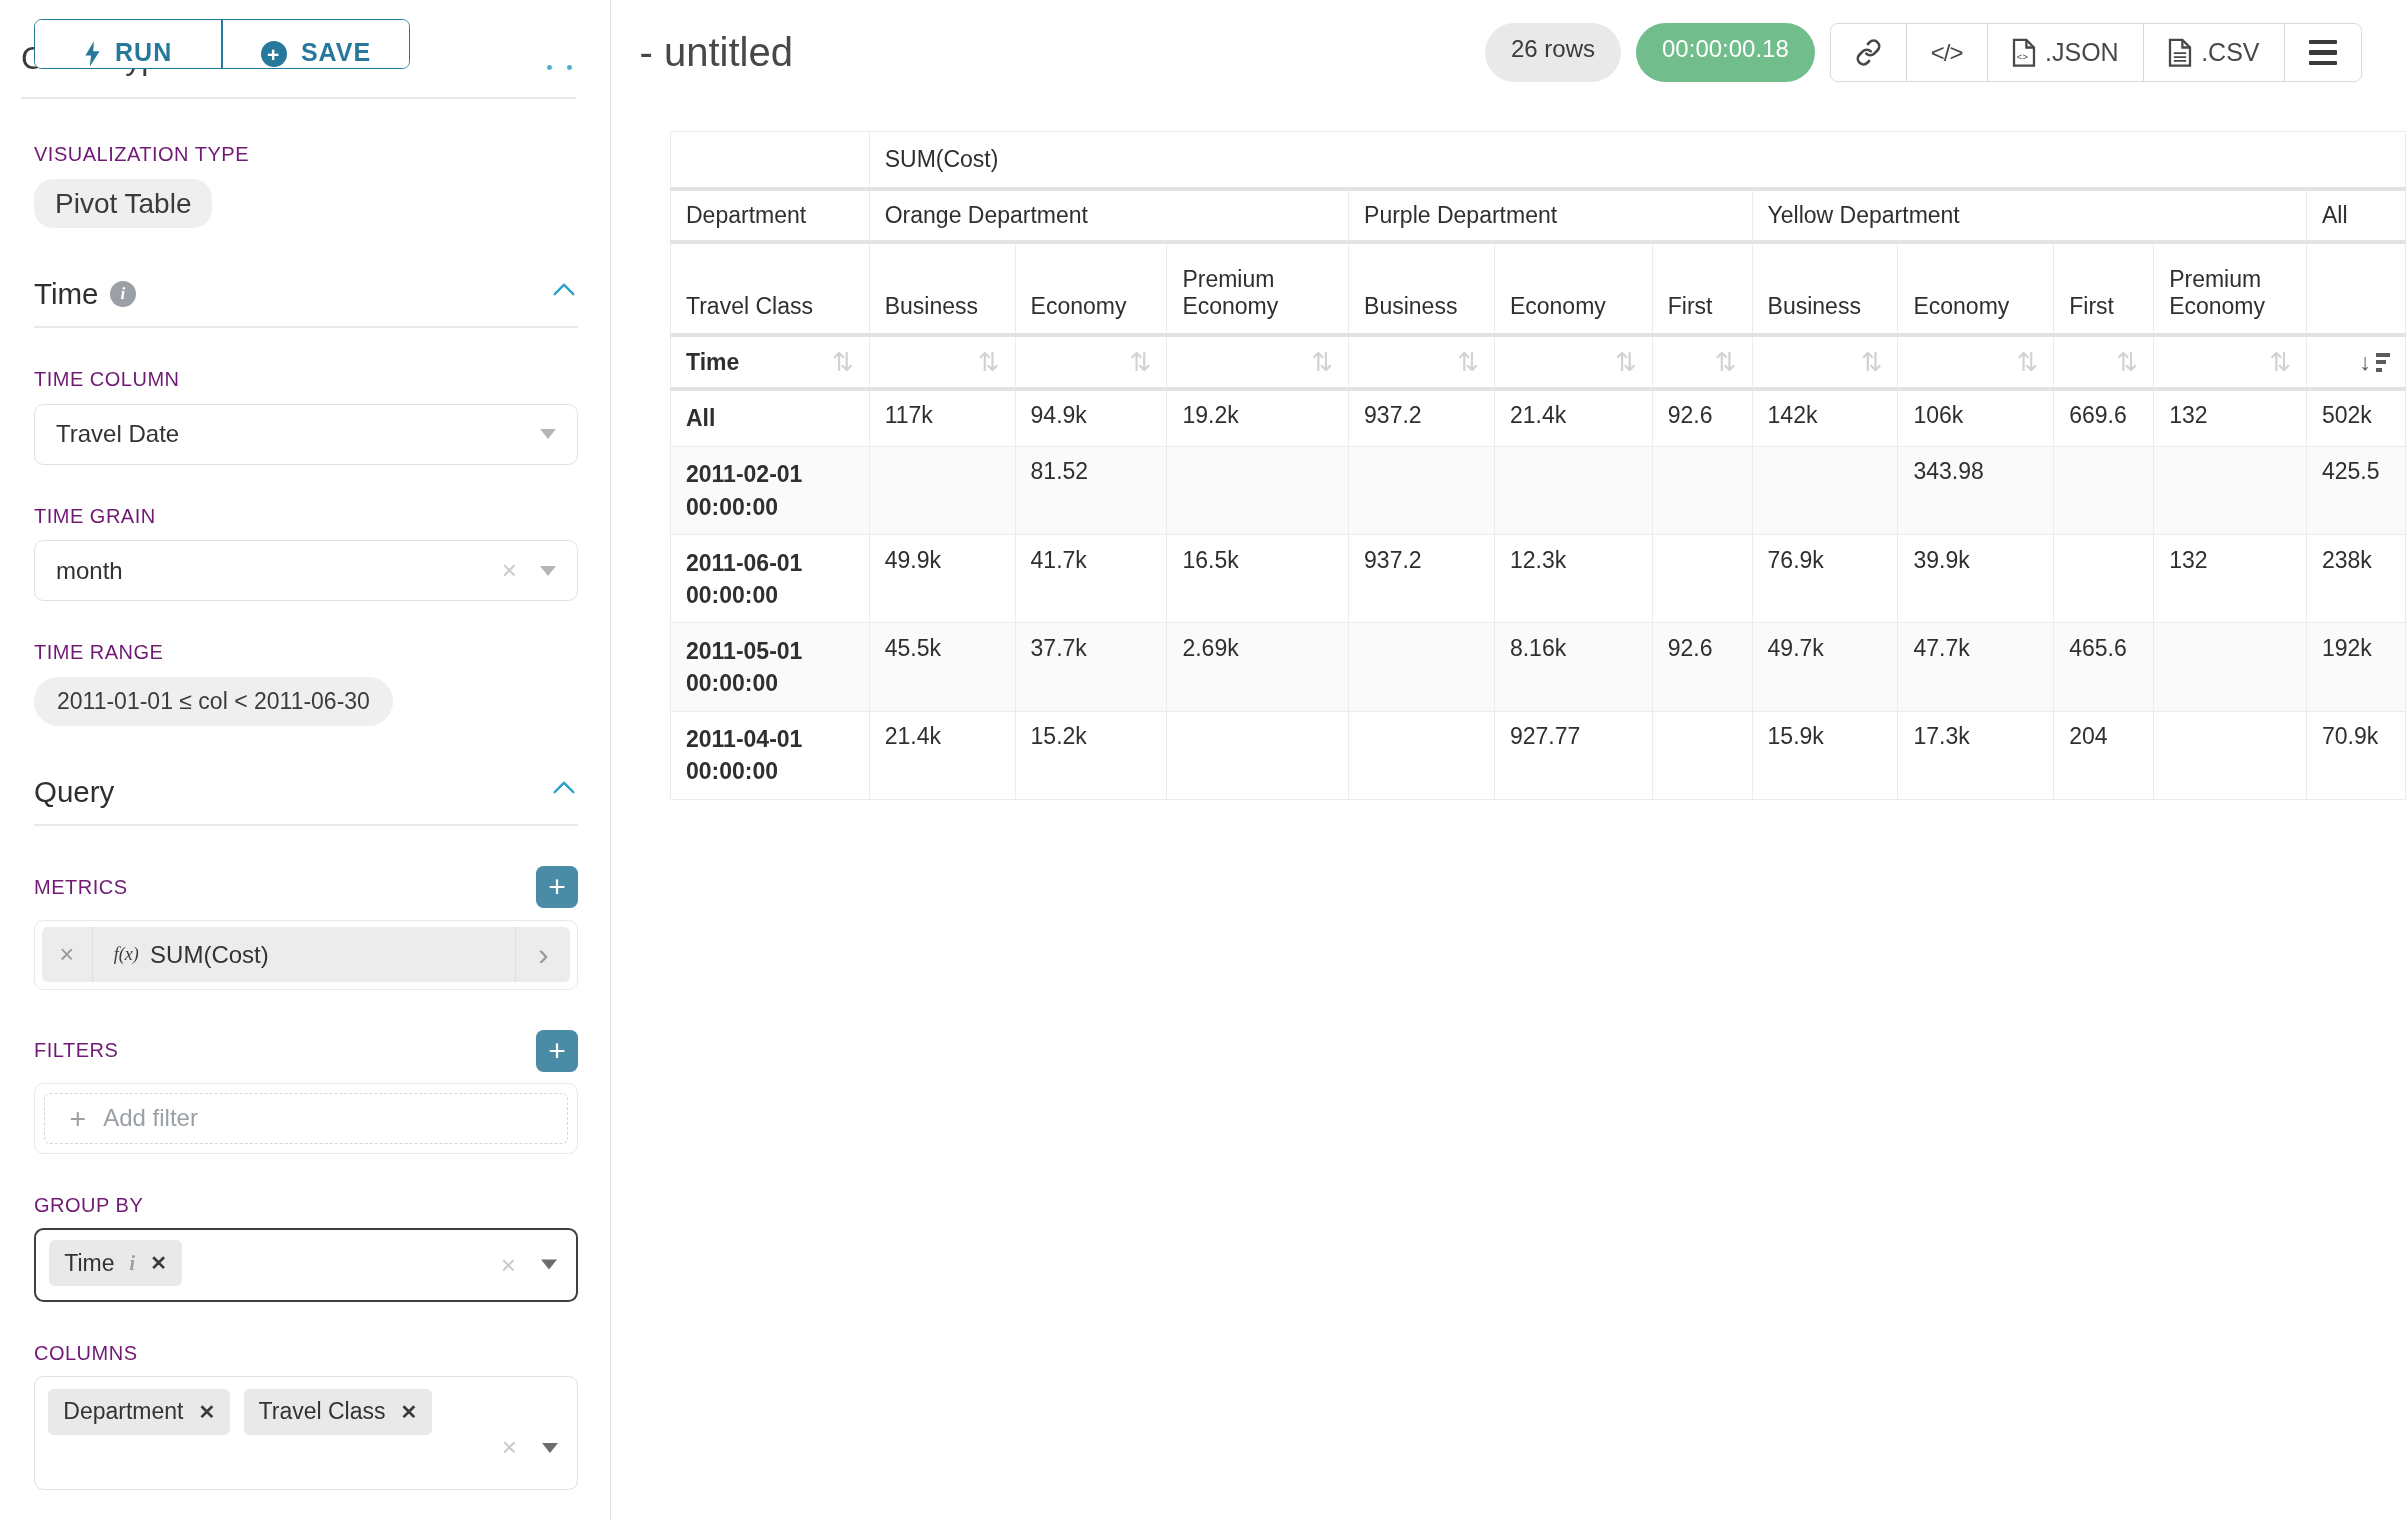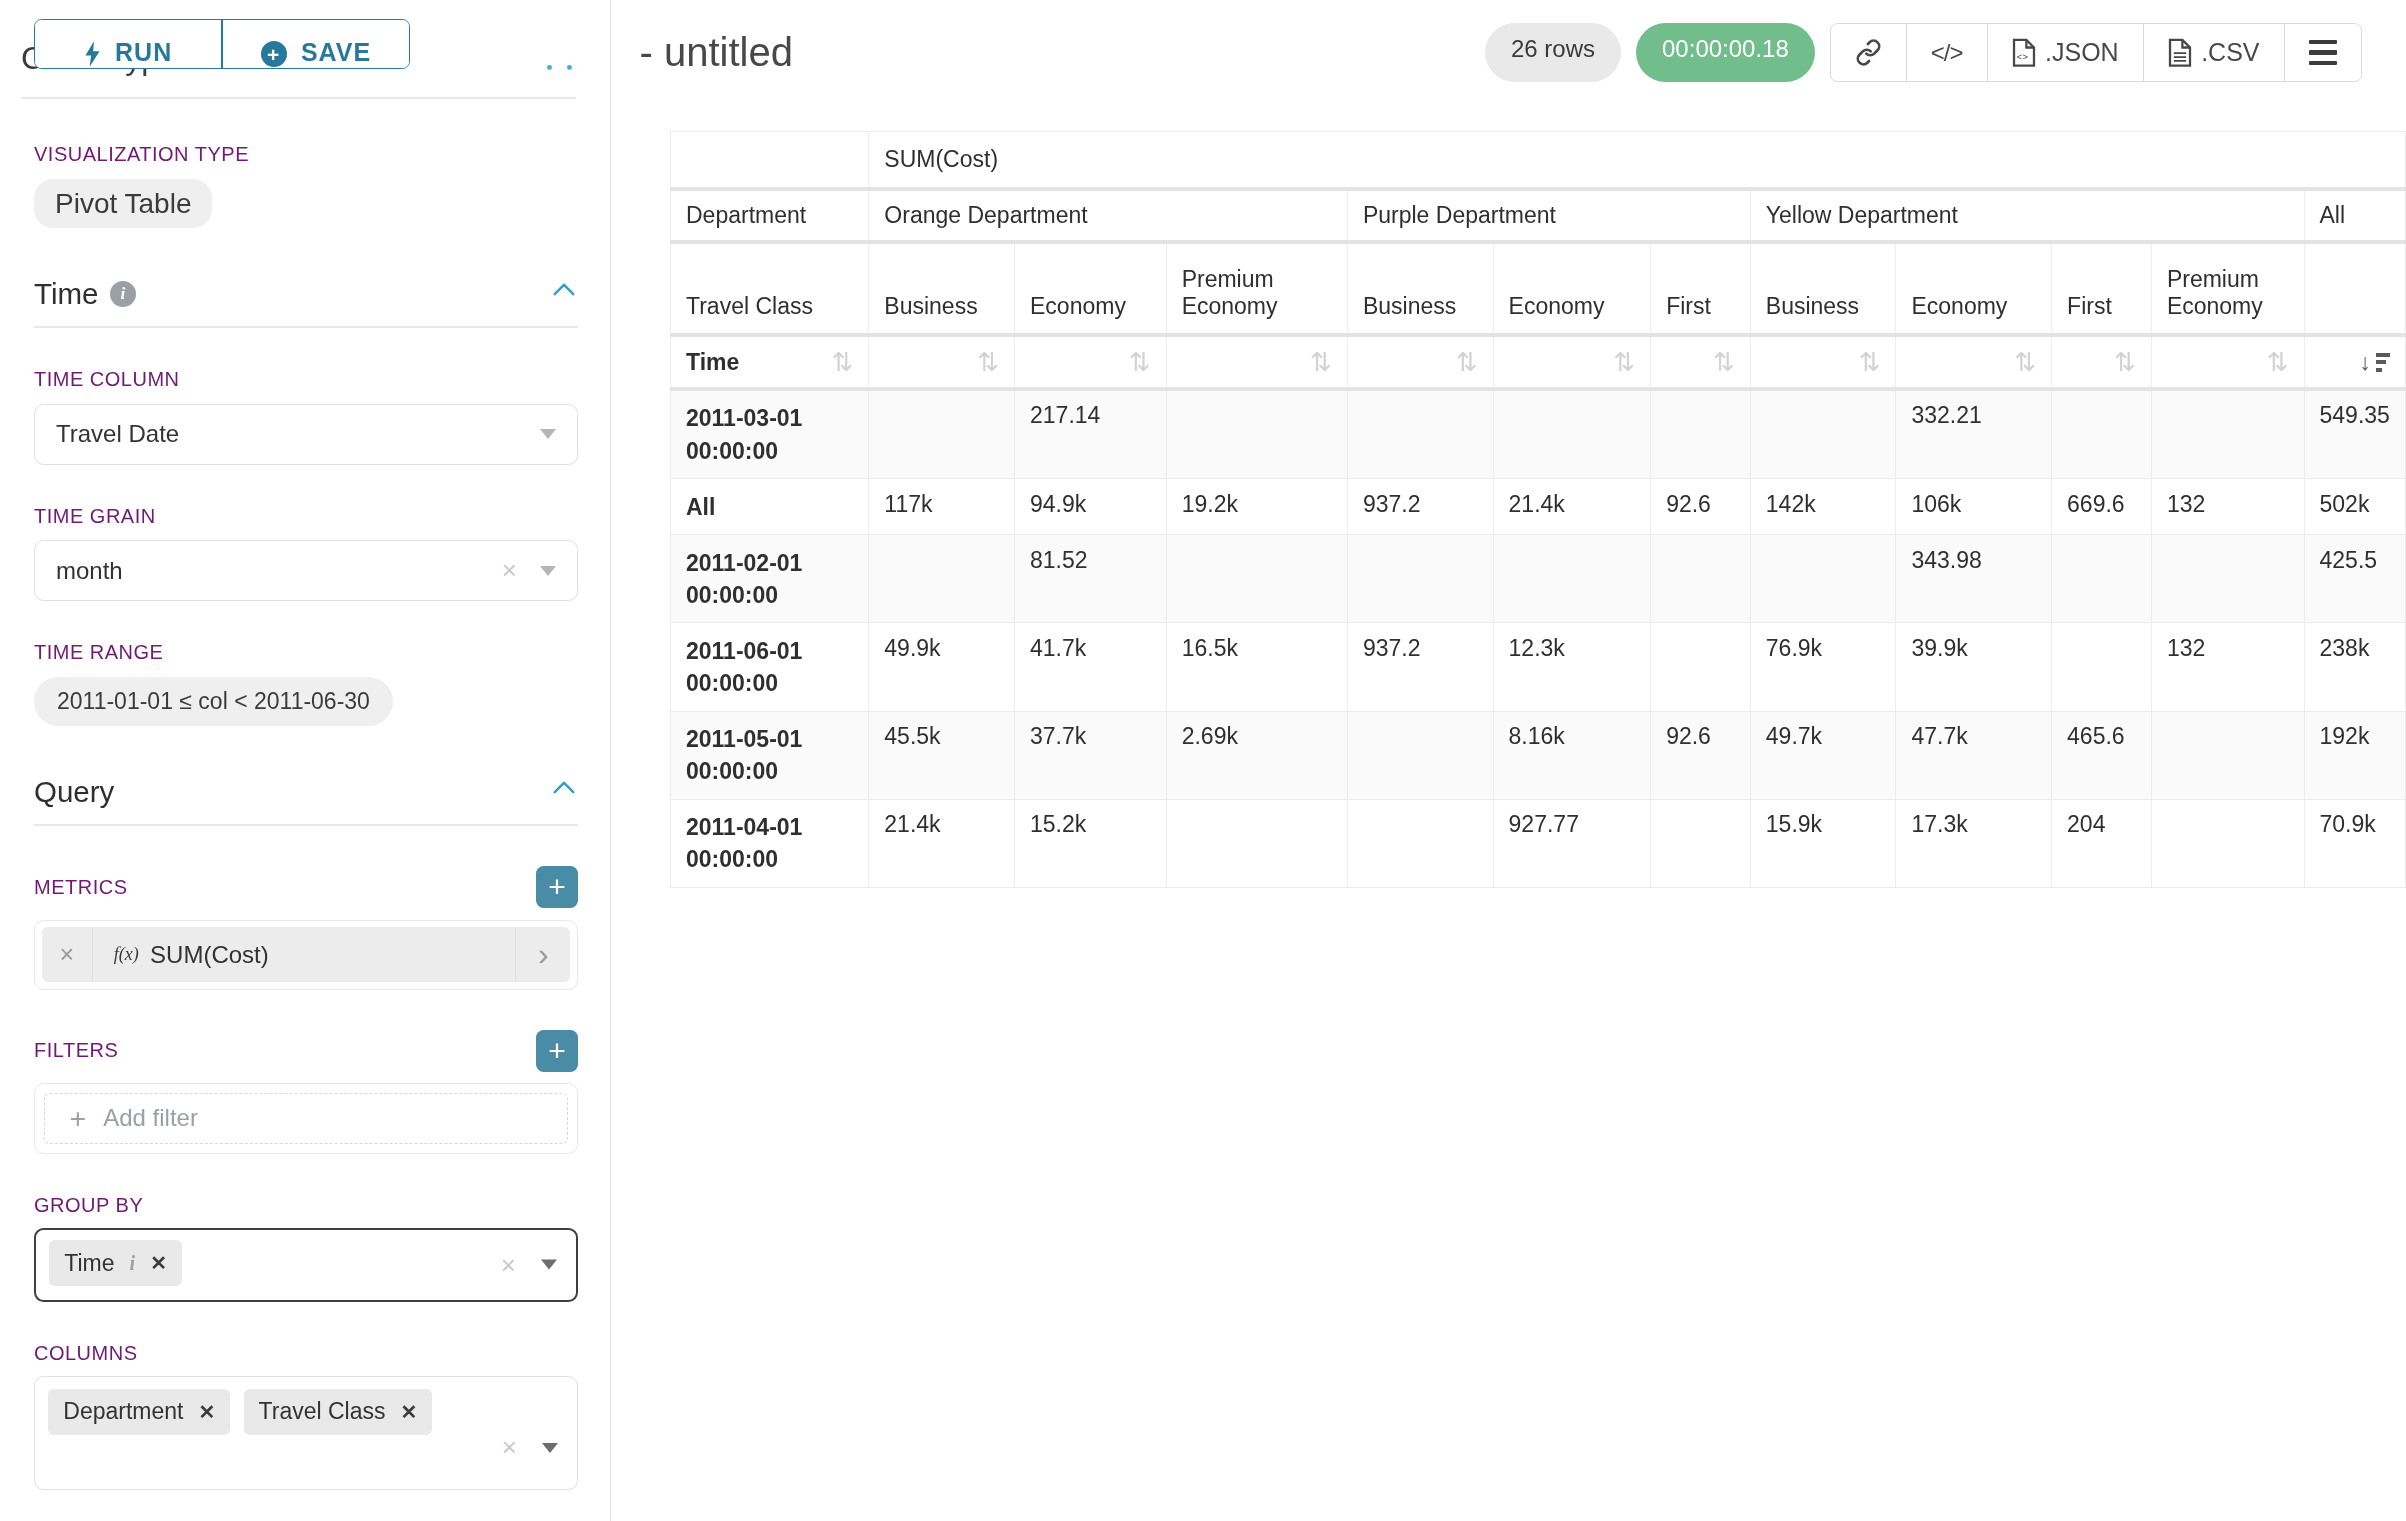--- a/index.html
+++ b/index.html
@@ -454,34 +454,20 @@
                   <span class="sa-arrow">↓</span>
                   <span class="sa-bars">
                     <i></i>
                     <i></i>
                     <i></i>
                   </span>
                 </span>
               </div>
             </td>
           </tr>
-          <tr class="r-date striped">
-            <td class="row-label">2011-03-01 00:00:00</td>
-            <td class="val"></td>
-            <td class="val">217.14</td>
-            <td class="val"></td>
-            <td class="val"></td>
-            <td class="val"></td>
-            <td class="val"></td>
-            <td class="val"></td>
-            <td class="val">332.21</td>
-            <td class="val"></td>
-            <td class="val"></td>
-            <td class="val">549.35</td>
-          </tr>
           <tr class="r-all">
             <td class="row-label">All</td>
             <td class="val">117k</td>
             <td class="val">94.9k</td>
             <td class="val">19.2k</td>
             <td class="val">937.2</td>
             <td class="val">21.4k</td>
             <td class="val">92.6</td>
             <td class="val">142k</td>
             <td class="val">106k</td>

